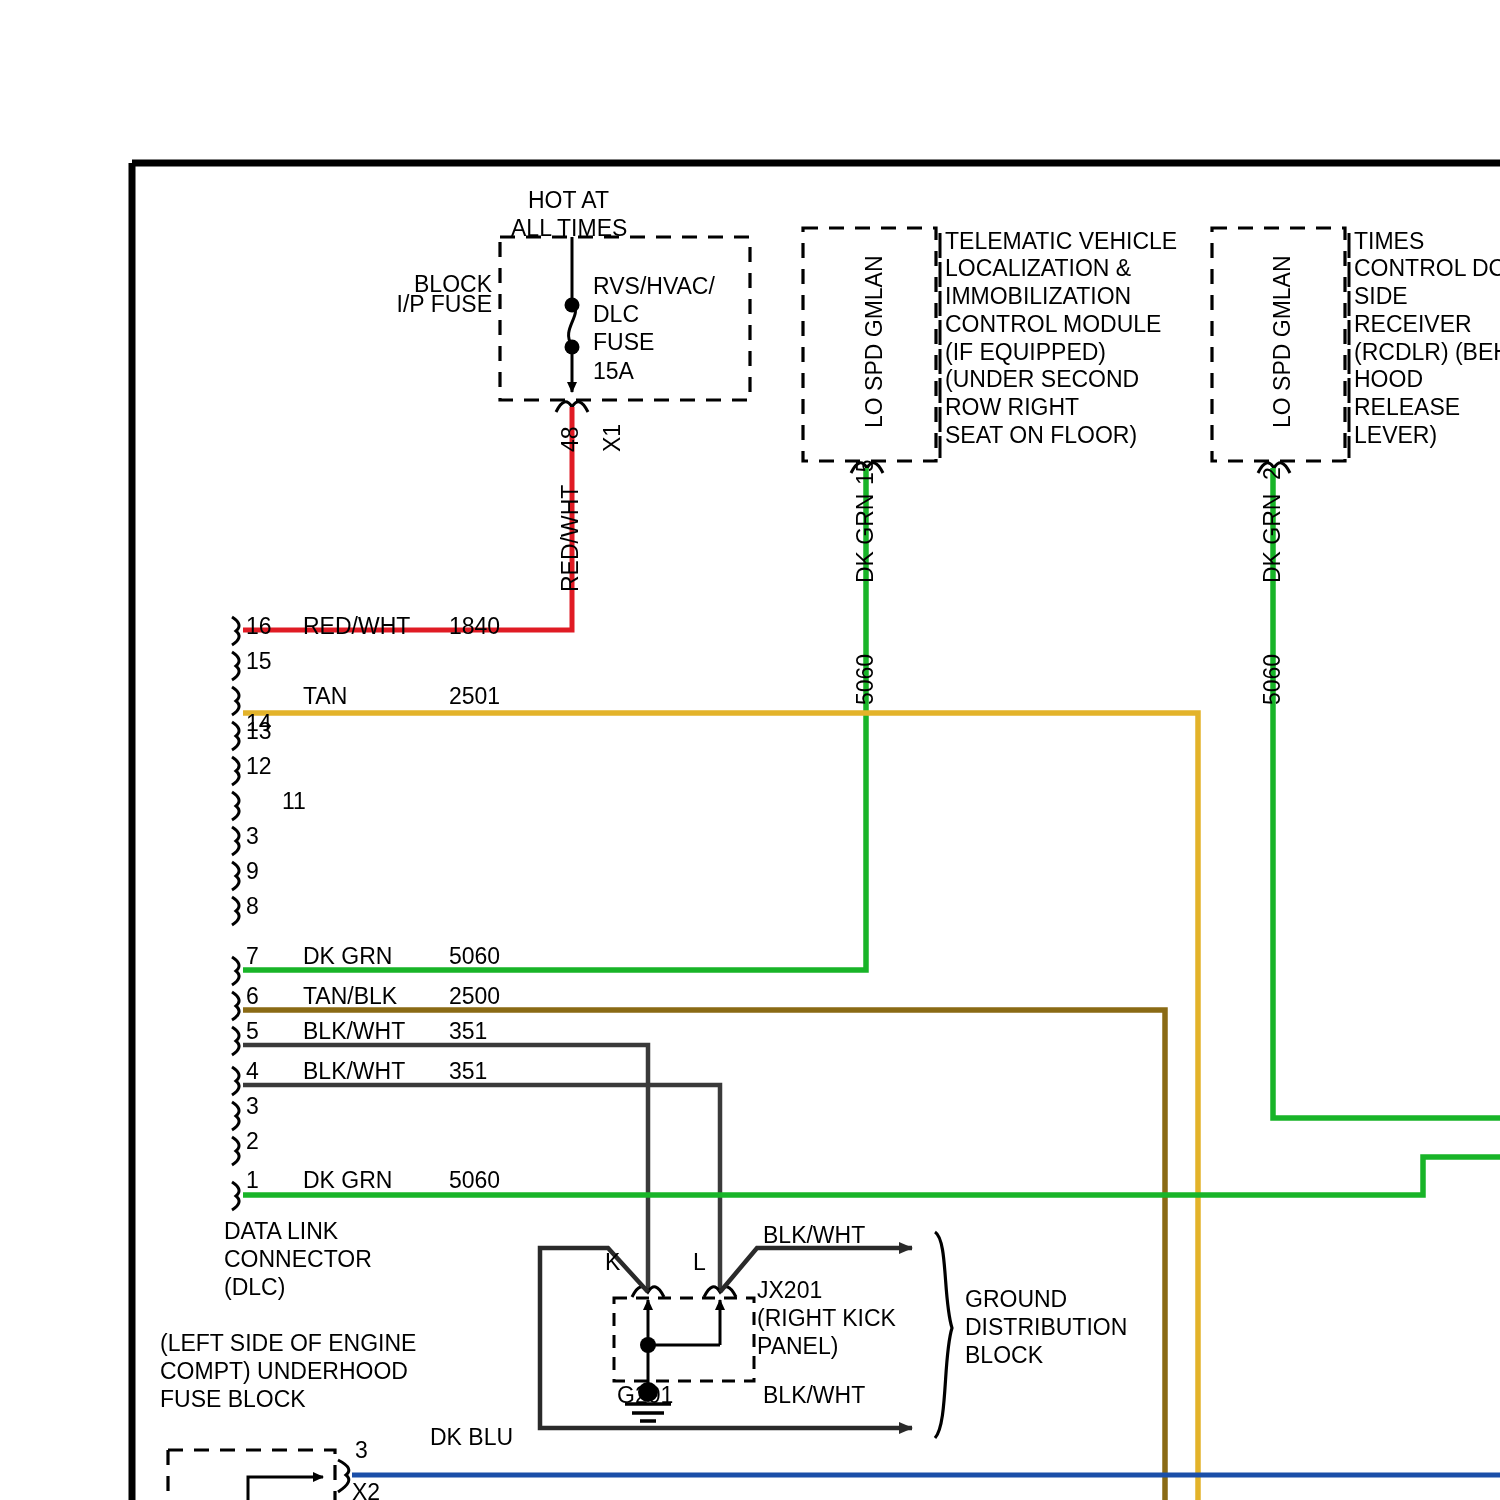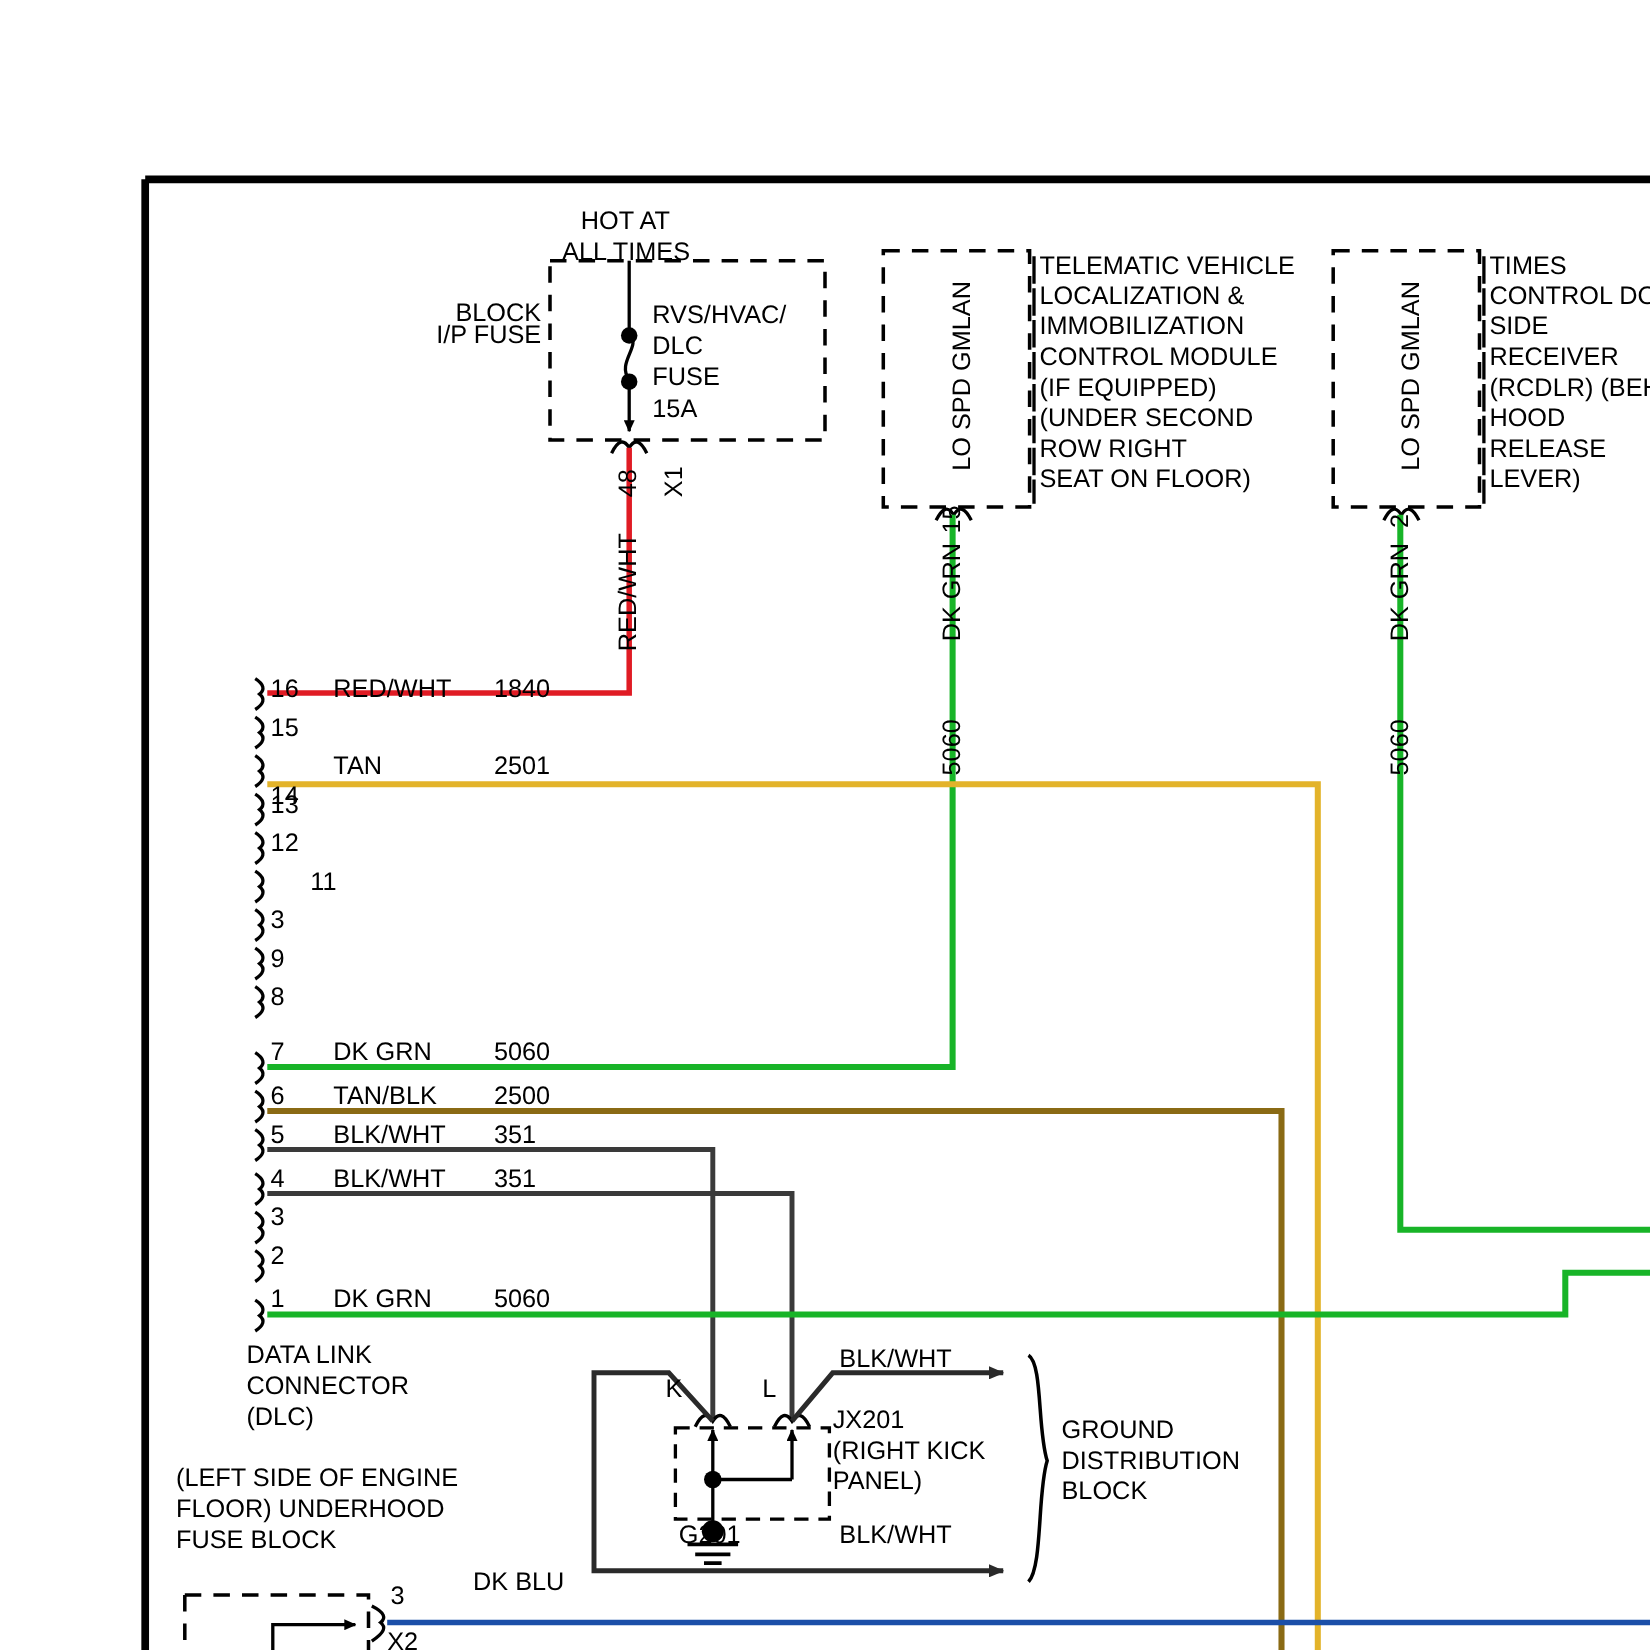--- a/index.html
+++ b/index.html
@@ -269,19 +269,19 @@
   <div class="lbl" style="left:757px; top:1332px;">PANEL)</div>
   <div class="lbl" style="left:617px; top:1381px;">G201</div>
   <div class="lbl" style="left:763px; top:1221px;">BLK/WHT</div>
   <div class="lbl" style="left:763px; top:1381px;">BLK/WHT</div>
 
   <div class="lbl" style="left:965px; top:1285px;">GROUND</div>
   <div class="lbl" style="left:965px; top:1313px;">DISTRIBUTION</div>
   <div class="lbl" style="left:965px; top:1341px;">BLOCK</div>
 
   <div class="lbl" style="left:160px; top:1329px;">(LEFT SIDE OF ENGINE</div>
-  <div class="lbl" style="left:160px; top:1357px;">FLOOR) UNDERHOOD</div>
+  <div class="lbl" style="left:160px; top:1357px;">COMPT) UNDERHOOD</div>
   <div class="lbl" style="left:160px; top:1385px;">FUSE BLOCK</div>
   <div class="lbl" style="left:355px; top:1436px;">3</div>
   <div class="lbl" style="left:352px; top:1478px;">X2</div>
   <div class="lbl" style="left:430px; top:1423px;">DK BLU</div>
 
 </div>
 
 </body></html>

